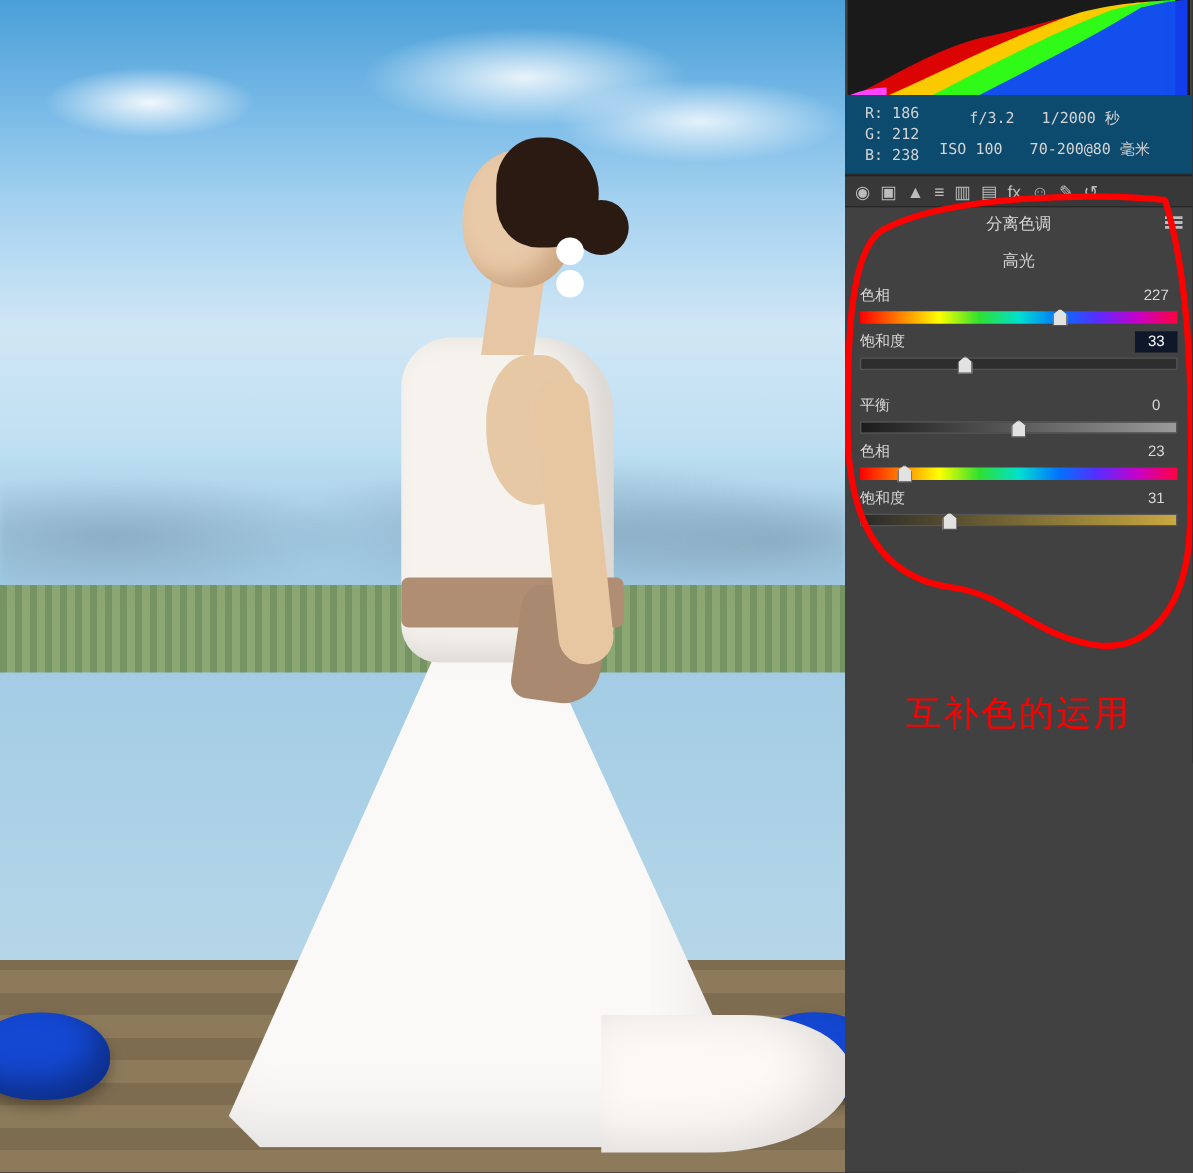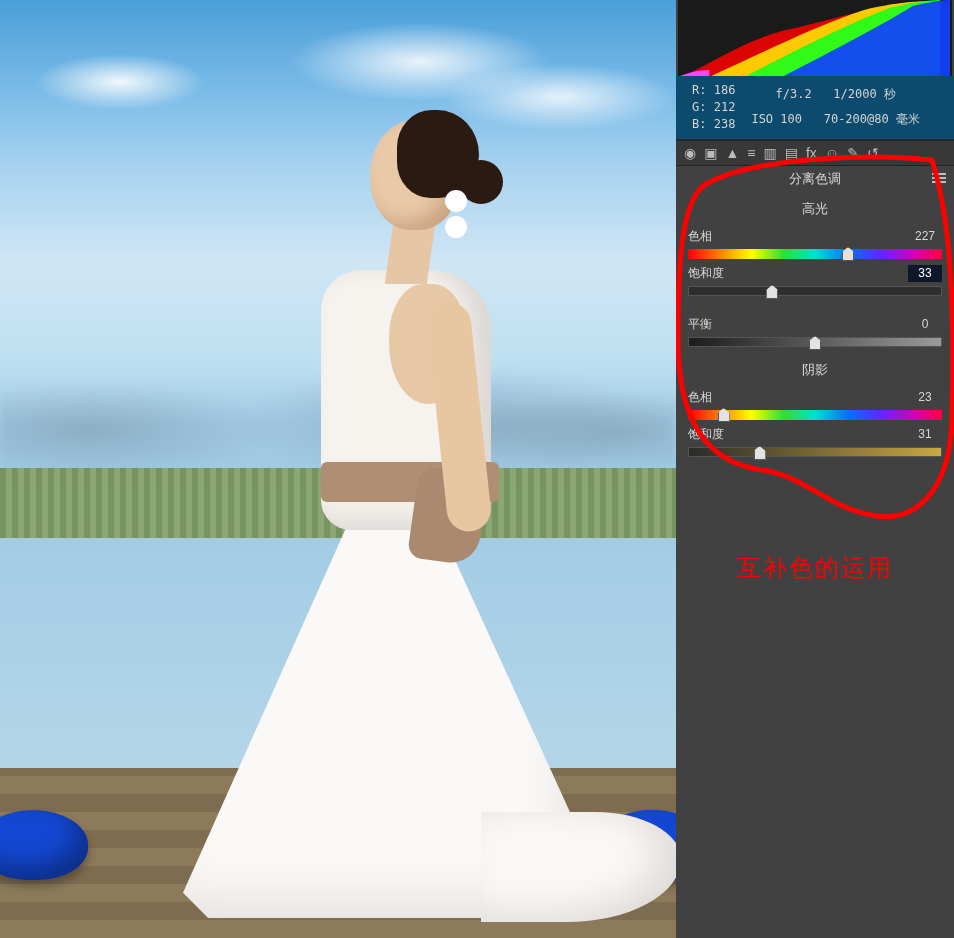--- a/index.html
+++ b/index.html
@@ -204,21 +204,21 @@
   }
 
   .annotation {
     position:absolute; left:0; right:0; top:150px;
     pointer-events:none;
   }
   .annotation svg { width:100%; height:430px; display:block; }
   .annot-text {
     position:absolute; top:552px; left:0; right:0;
     text-align:center;
-    font-size:24px;
+    font-size:28px;
     color:#ff0000;
     font-family:"SimSun","Microsoft YaHei",serif;
     letter-spacing:2px;
   }
 </style>
 </head>
 <body>
 
 <div class="preview">
   <div class="clouds"></div>
@@ -319,21 +319,20 @@
   <div class="sliderrow">
     <div class="lbls">
       <span>平衡</span>
       <span class="val">0</span>
     </div>
     <div class="track bal">
       <div class="thumb" style="left:50%"></div>
     </div>
   </div>
 
-  <div class="subhead">阴影</div>
 
   <div class="sliderrow">
     <div class="lbls">
       <span>色相</span>
       <span class="val">23</span>
     </div>
     <div class="track hue">
       <div class="thumb" style="left:14%"></div>
     </div>
   </div>

